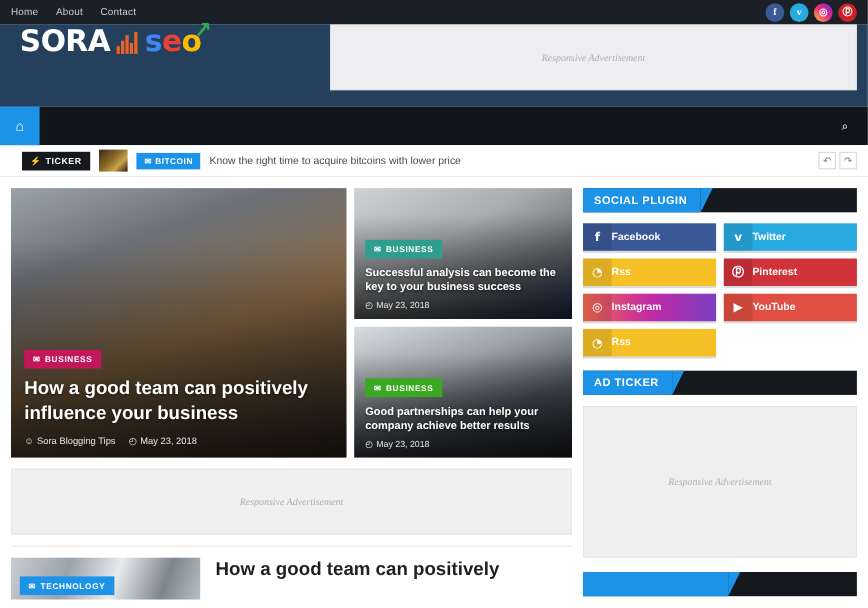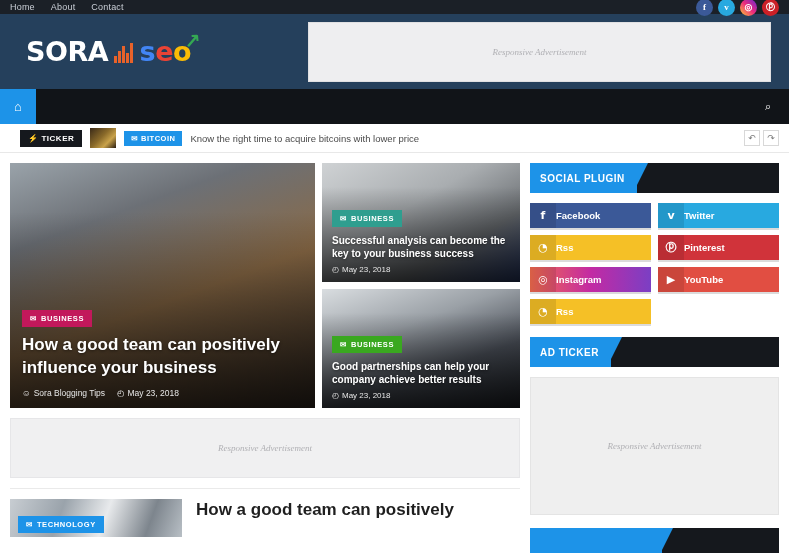--- a/index.html
+++ b/index.html
@@ -5,21 +5,21 @@
   * { box-sizing: border-box; margin: 0; padding: 0; }
   html, body {
     width: 789px; height: 553px;
     overflow: hidden;
     background: #ffffff;
     font-family: "Liberation Sans", sans-serif;
   }
 
   
   .topbar {
-    height: 14px;
+    height: 22px;
     background: #1b2027;
     display: flex;
     align-items: center;
     padding: 0 10px;
     position: relative;
   }
   .topbar-links { display: flex; gap: 16px; }
   .topbar-links a {
     color: #c9ced6;
     font-size: 9px;
@@ -42,22 +42,22 @@
   .soc-fb { background: #3b5998; }
   .soc-tw { background: #28a9e0; }
   .soc-ig { background: linear-gradient(45deg,#f9ce34,#ee2a7b,#6228d7); }
   .soc-pi { background: #cb2027; }
 
   
   .header {
     background: #25405c;
     height: 75px;
     display: flex;
-    align-items: center;
-    padding: 0 18px;
+    align-items: flex-start;
+    padding: 0 10px;
   }
   .logo {
     display: flex;
     align-items: center;
     width: 290px;
     padding-left: 8px;
     gap: 3px;
   }
   .logo-sora {
     color: #ffffff;
@@ -308,21 +308,21 @@
   .post-title {
     font-size: 17px;
     font-weight: bold;
     color: #1f1f1f;
     line-height: 1.3;
   }
 
   
   .widget { margin-bottom: 13px; }
   .widget-head {
-    height: 30px;
+    height: 22px;
     background: #15181d;
     position: relative;
     display: flex;
     align-items: center;
   }
   .widget-head-title {
     background: #1d93e8;
     color: #fff;
     font-size: 10px;
     font-weight: bold;

